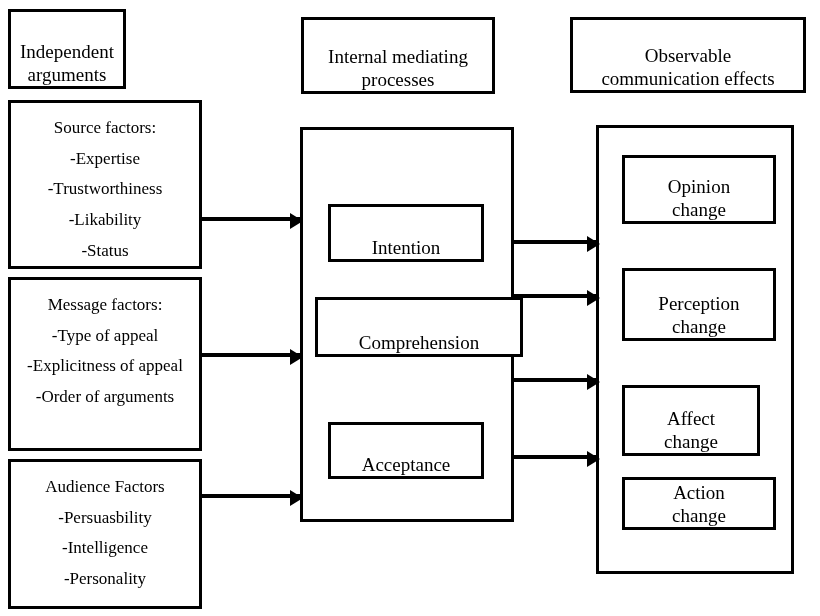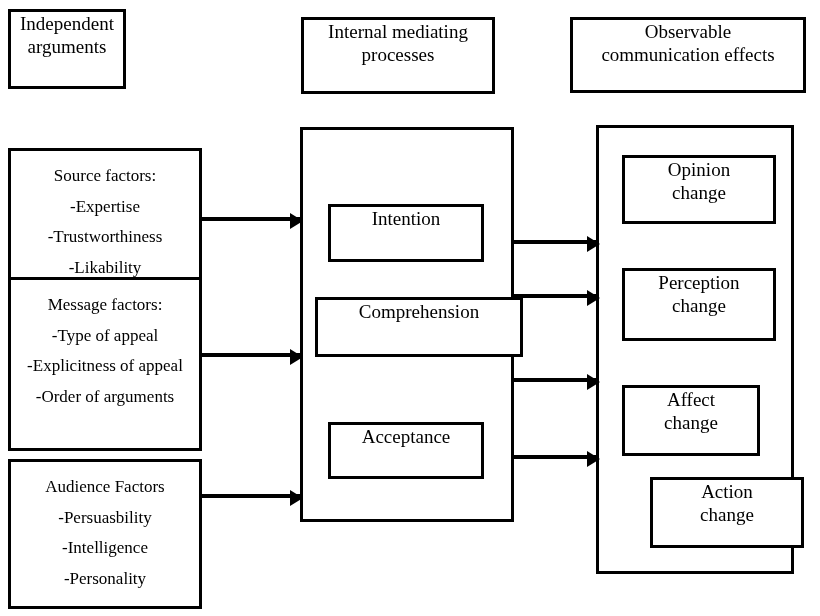--- a/index.html
+++ b/index.html
@@ -17,21 +17,21 @@
     overflow: hidden;
   }
   .box {
     position: absolute;
     box-sizing: border-box;
     border: 3px solid #000000;
     background: #ffffff;
     display: flex;
     flex-direction: column;
     align-items: center;
-    justify-content: flex-start;
+    justify-content: flex-end;
     text-align: center;
     line-height: 1.22;
   }
   .header-box { font-size: 19px; }
   .group-box {
     justify-content: flex-start;
     padding-top: 10px;
     font-size: 17px;
   }
   .group-box .line {
@@ -77,21 +77,21 @@
   <div class="box header-box" style="left:301px; top:17px; width:194px; height:77px;">
     <span class="line">Internal mediating</span>
     <span class="line">processes</span>
   </div>
 
   <div class="box header-box" style="left:570px; top:17px; width:236px; height:76px;">
     <span class="line">Observable</span>
     <span class="line">communication effects</span>
   </div>
 
-  <div class="box group-box" style="left:8px; top:100px; width:194px; height:169px;margin-top:48px;">
+  <div class="box group-box" style="left:8px; top:100px; width:194px; height:169px;">
     <span class="line">Source factors:</span>
     <span class="line">-Expertise</span>
     <span class="line">-Trustworthiness</span>
     <span class="line">-Likability</span>
     <span class="line">-Status</span>
   </div>
 
   <div class="box group-box" style="left:8px; top:277px; width:194px; height:174px;">
     <span class="line">Message factors:</span>
     <span class="line">-Type of appeal</span>
@@ -132,21 +132,21 @@
   <div class="box node-box" style="left:622px; top:268px; width:154px; height:73px;">
     <span class="line">Perception</span>
     <span class="line">change</span>
   </div>
 
   <div class="box node-box" style="left:622px; top:378px; width:138px; height:71px;margin-top:7px;">
     <span class="line">Affect</span>
     <span class="line">change</span>
   </div>
 
-  <div class="box node-box" style="left:622px; top:477px; width:154px; height:71px;margin-left:28px;">
+  <div class="box node-box" style="left:622px; top:477px; width:154px; height:53px;">
     <span class="line">Action</span>
     <span class="line">change</span>
   </div>
 
   <div class="arrow" style="left:200px; top:217px; width:101px;"></div>
   <div class="arrow" style="left:200px; top:353px; width:101px;"></div>
   <div class="arrow" style="left:200px; top:494px; width:101px;"></div>
 
   <div class="arrow" style="left:513px; top:240px; width:85px;"></div>
   <div class="arrow" style="left:513px; top:294px; width:85px;"></div>

